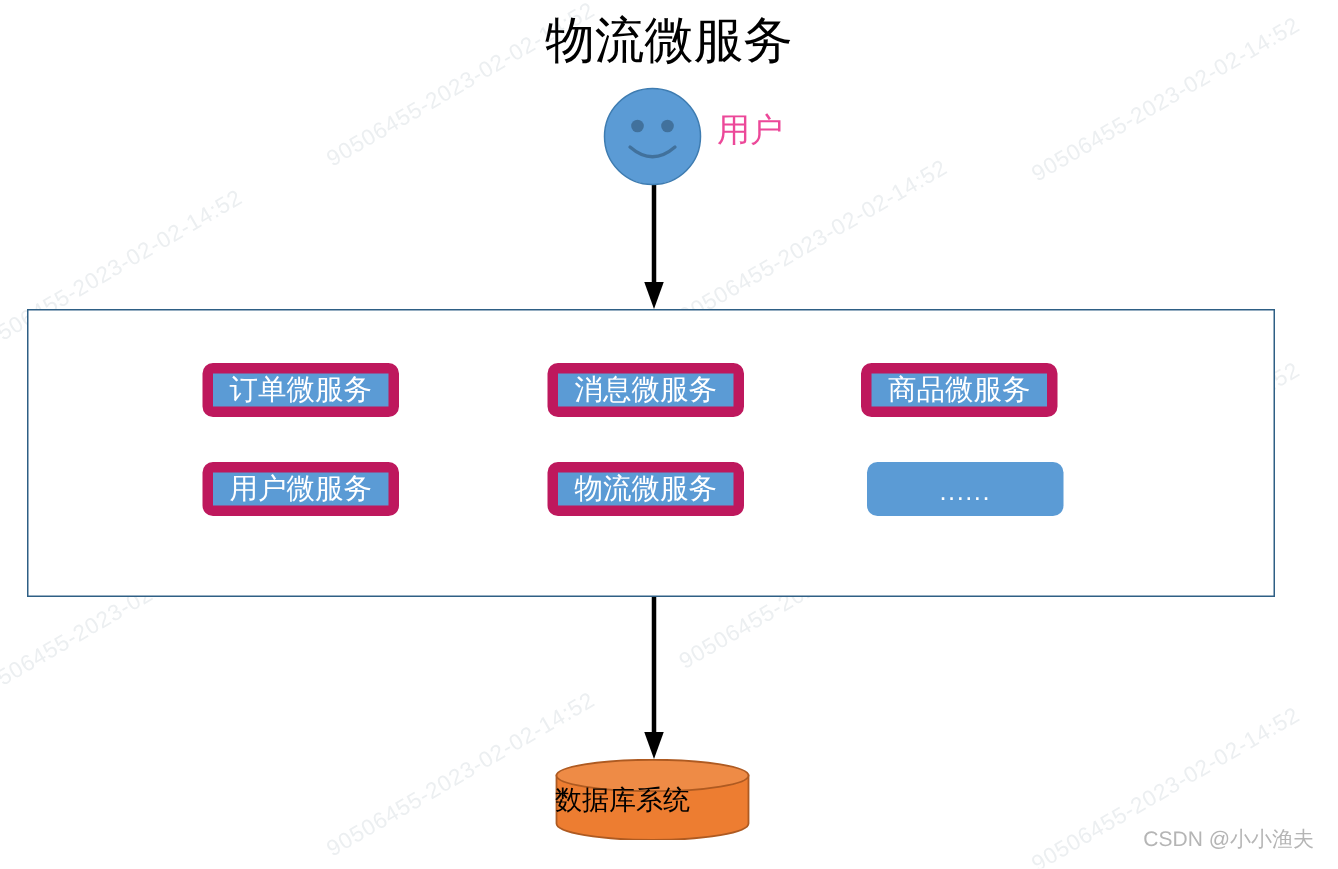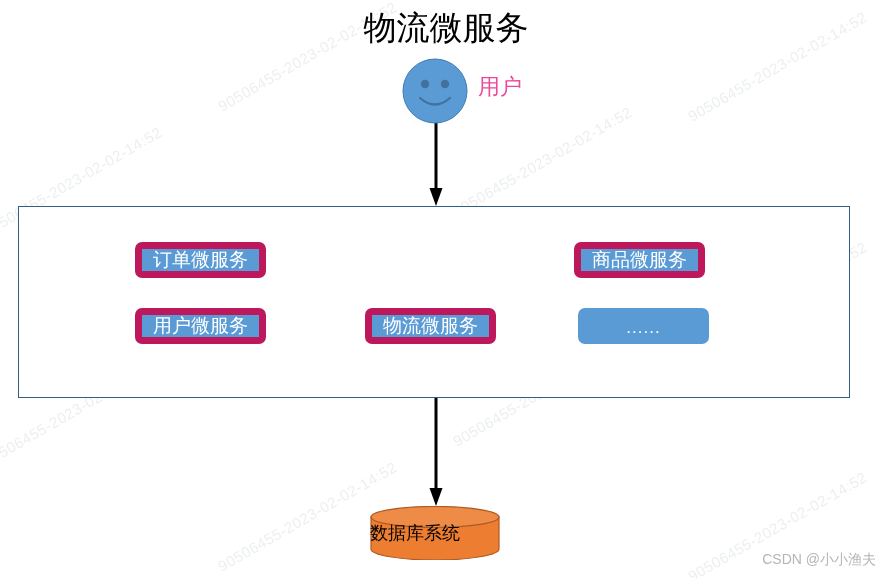--- a/index.html
+++ b/index.html
@@ -184,20 +184,21 @@
     <svg width="16" height="88" viewBox="0 0 16 88">
       <line x1="8" y1="0" x2="8" y2="72" stroke="#000000" stroke-width="3"></line>
       <polygon points="8,86 1.5,68 14.5,68" fill="#000000"></polygon>
     </svg>
   </div>
 
   <div id="services-container"></div>
 
   <div class="chip" style="left:135px; top:242px; width:131px; height:36px;">订单微服务</div>
 
+  <div class="chip" style="left:365px; top:242px; width:131px; height:36px;">消息微服务</div>
 
   <div class="chip" style="left:574px; top:242px; width:131px; height:36px;">商品微服务</div>
 
   <div class="chip" style="left:135px; top:308px; width:131px; height:36px;">用户微服务</div>
 
   <div class="chip" style="left:365px; top:308px; width:131px; height:36px;">物流微服务</div>
 
   <div class="chip no-border dots" style="left:578px; top:308px; width:131px; height:36px;">......</div>
 
   <div class="arrow" style="left:428px; top:398px;">

